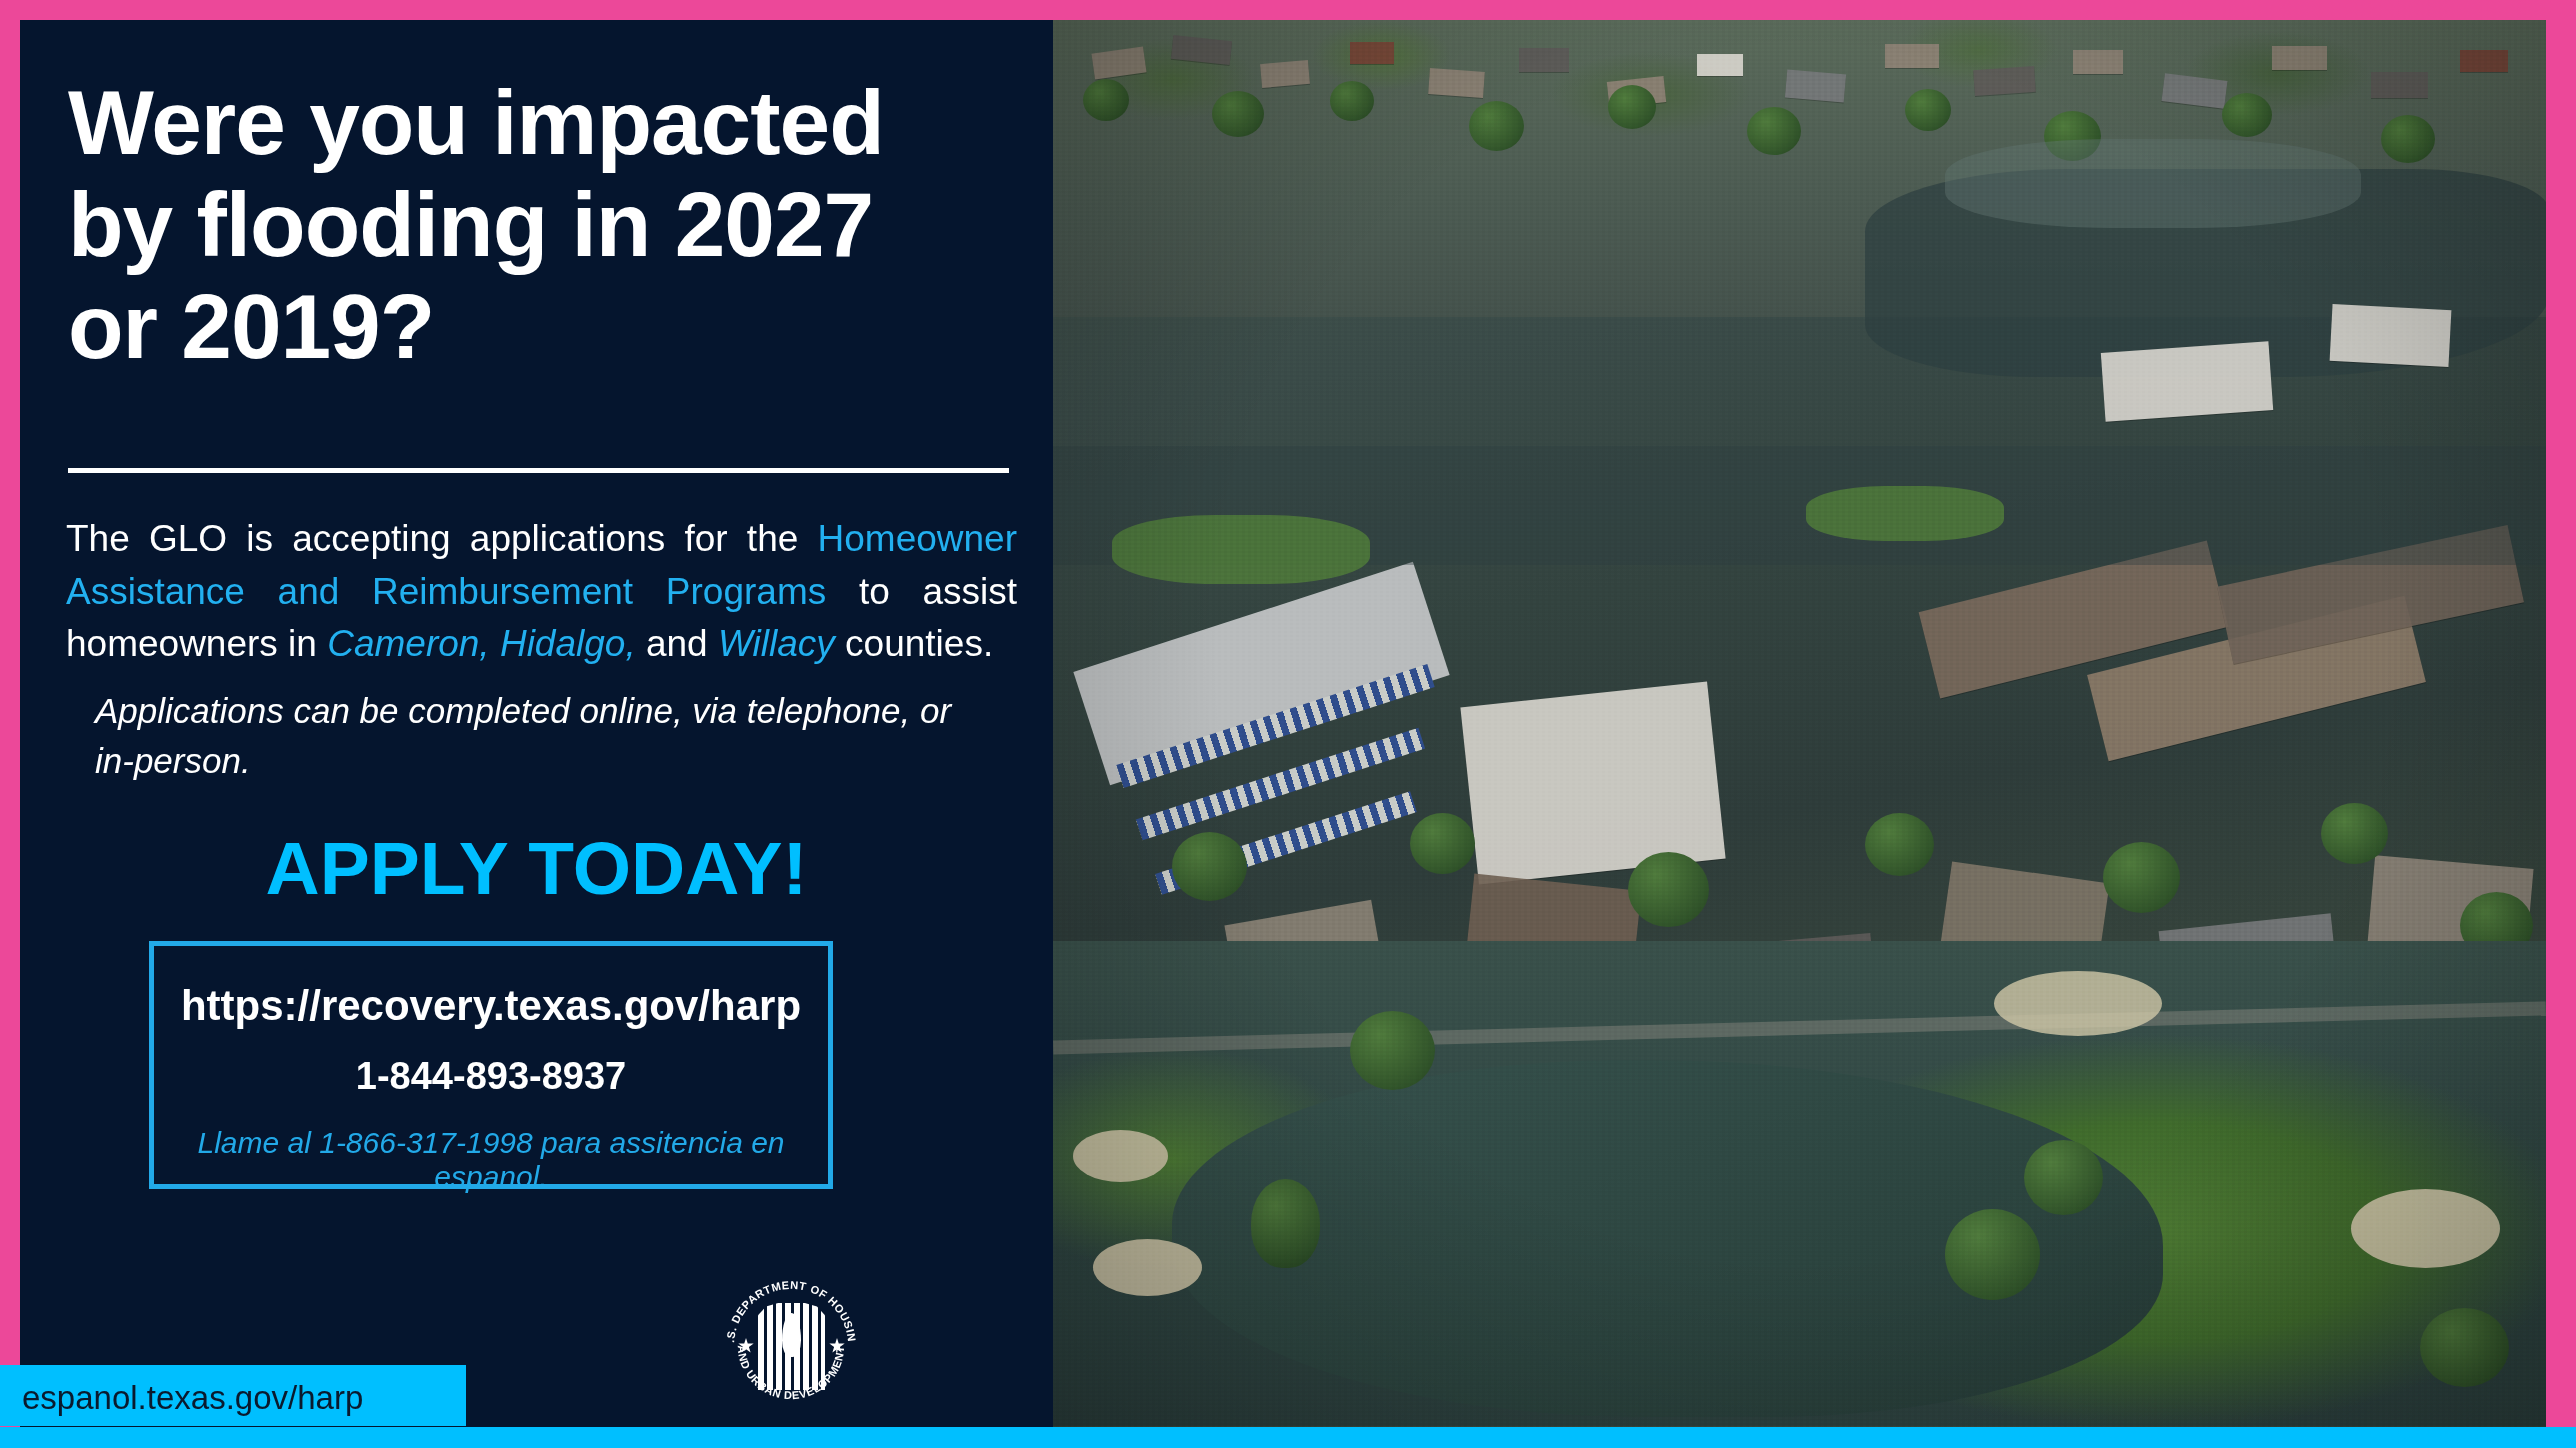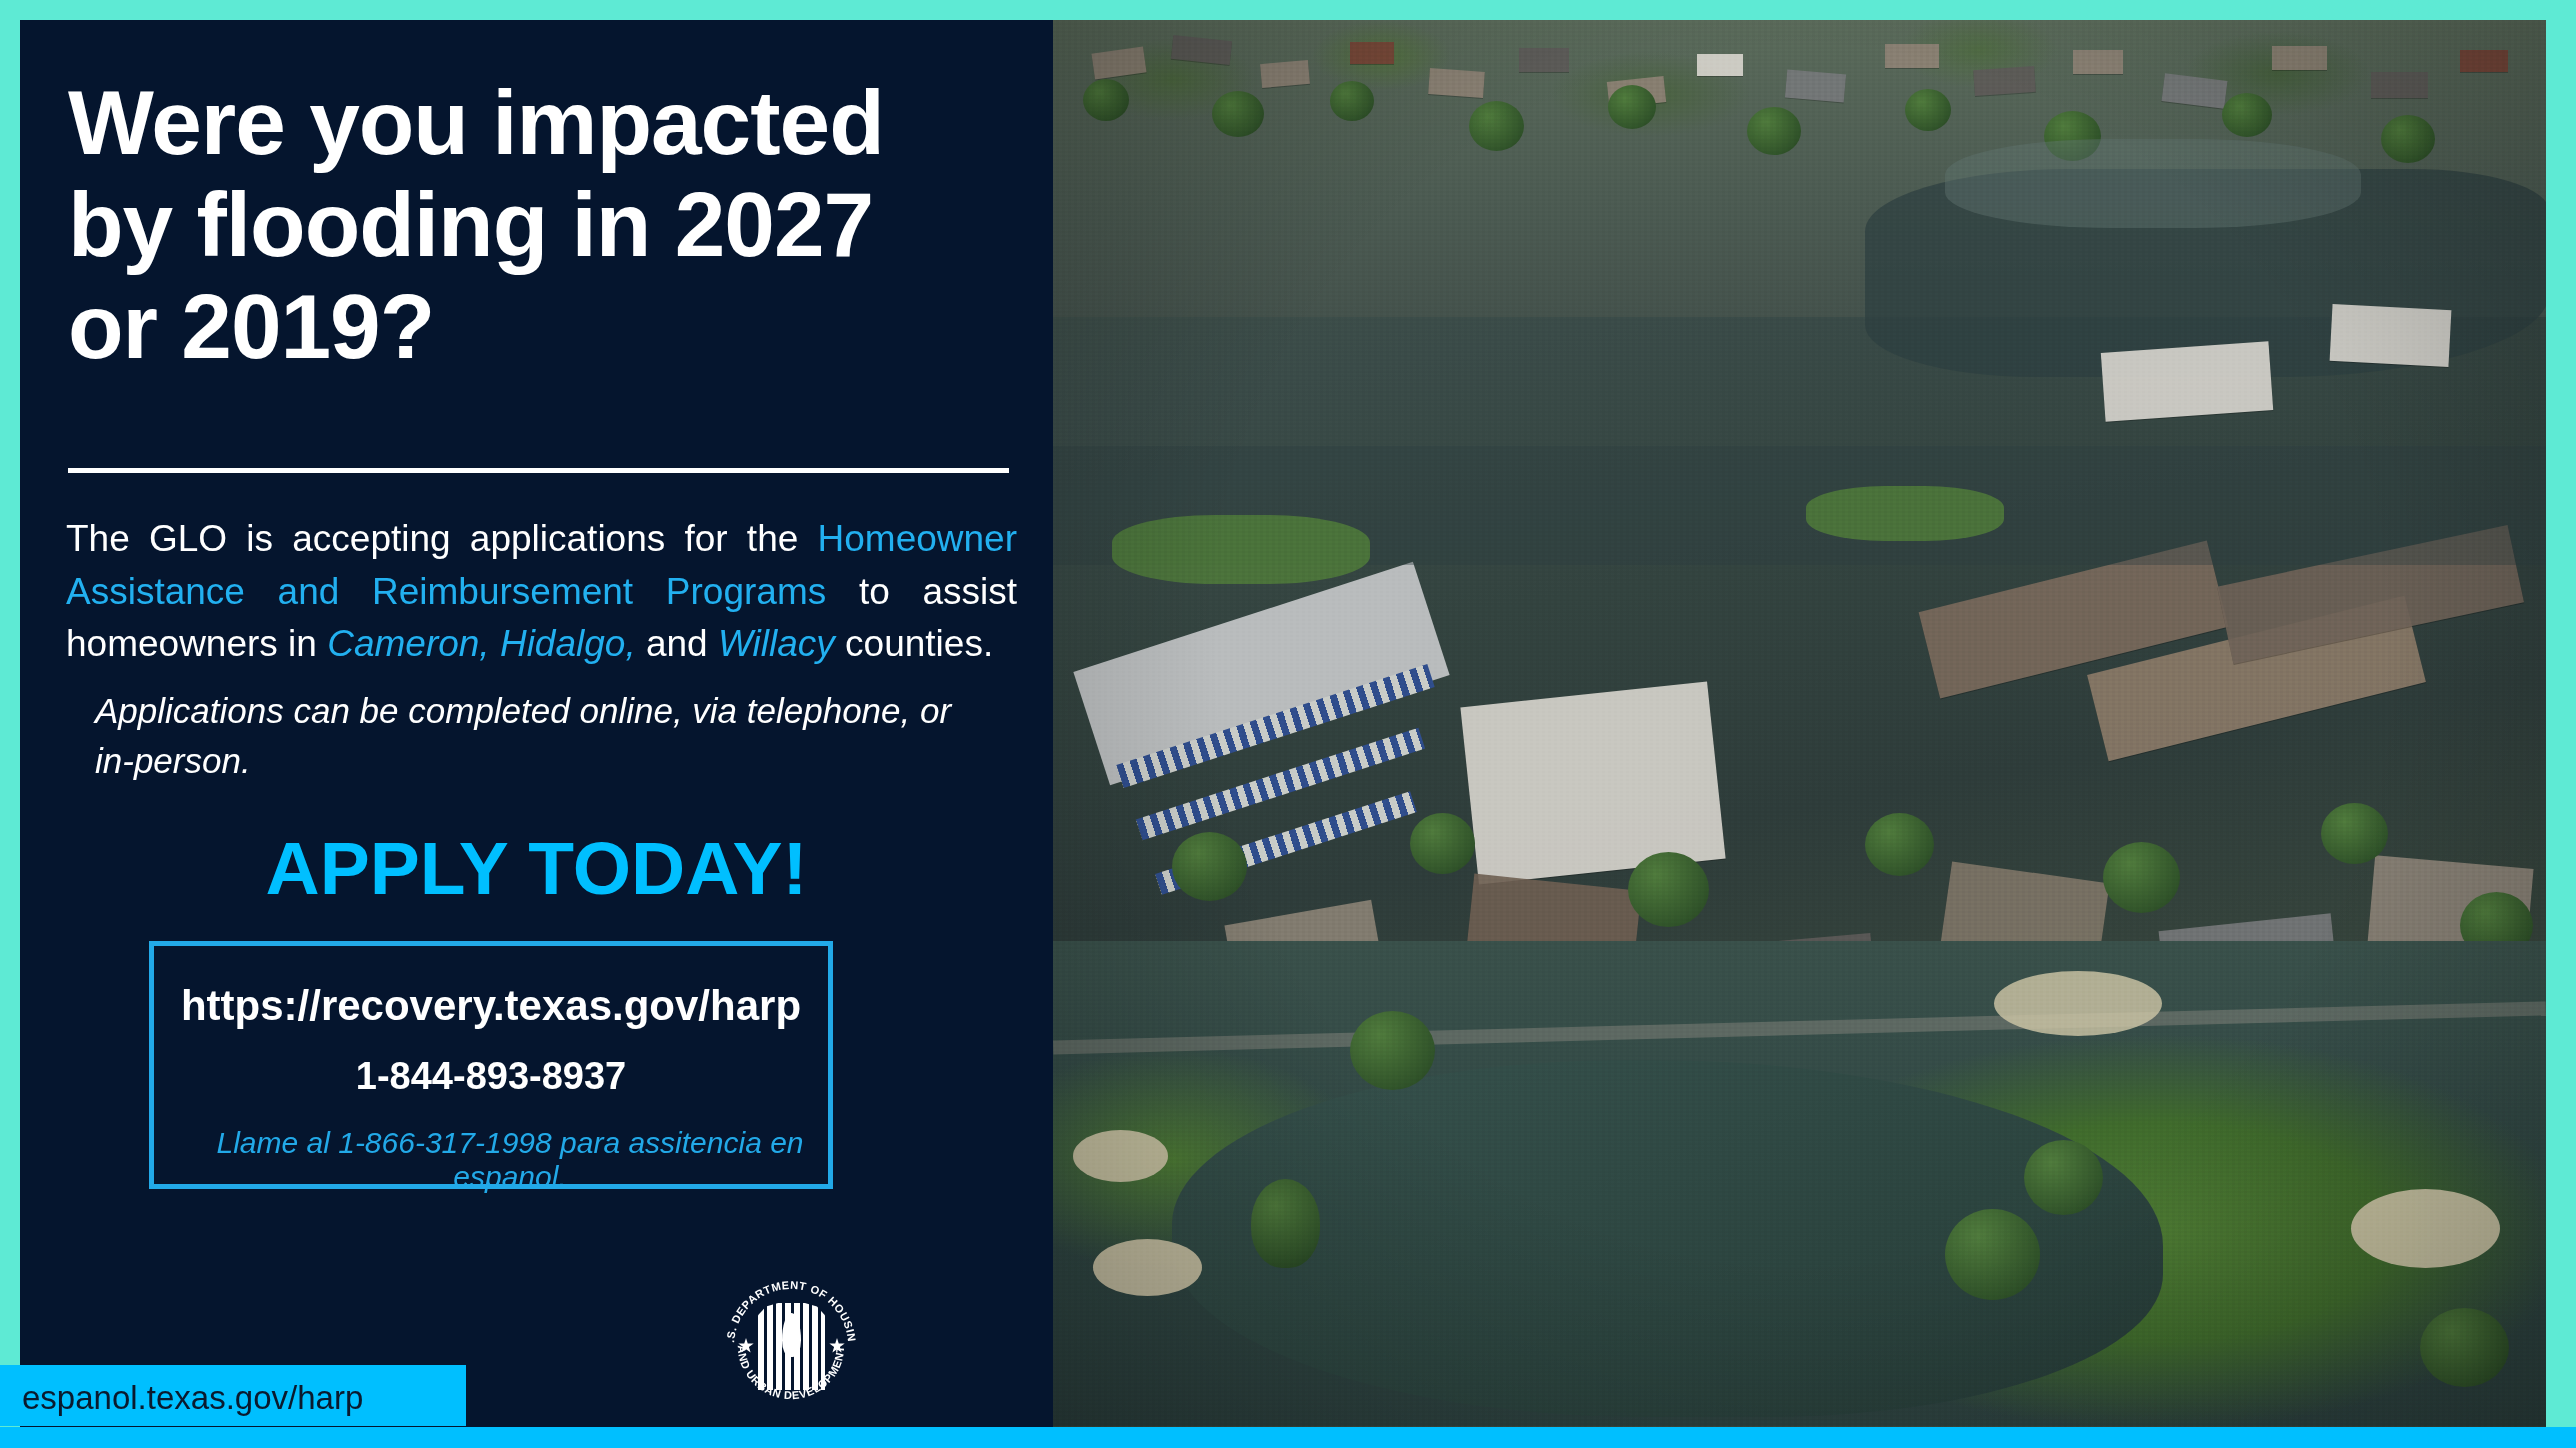--- a/index.html
+++ b/index.html
@@ -1,19 +1,19 @@
 <!DOCTYPE html>
 <html><head>
 <meta charset="utf-8">
 <style>
   html,body{margin:0;padding:0;background:#00BFFF;}
   body{width:2576px;height:1449px;overflow:hidden;
        font-family:"Liberation Sans","DejaVu Sans",sans-serif;}
 
-  #poster{position:relative;width:2576px;height:1449px;background:#5eead4;overflow:hidden;}
+  #poster{position:relative;width:2576px;height:1449px;background:#ec4899;overflow:hidden;}
 
   
   #photo{position:absolute;left:1053px;top:20px;width:1493px;height:1407px;
          overflow:hidden;background:#3c4a42;}
   .ph{position:absolute;}
 
   
   #ph-base{left:0;top:0;width:100%;height:100%;
     background:
       linear-gradient(170deg,#4a5f4a 0%,#41524b 10%,#3a4b48 24%,#33433f 40%,
@@ -86,21 +86,21 @@
   #apply{position:absolute;left:0;top:805px;width:1033px;text-align:center;
     color:#00BFFF;font-weight:700;font-size:75px;letter-spacing:0px;}
 
   #contact-box{position:absolute;left:129px;top:921px;width:684px;height:248px;
     border:5px solid #22A9E8;box-sizing:border-box;}
   #url{position:absolute;left:0;top:36px;width:100%;text-align:center;
     color:#ffffff;font-weight:700;font-size:42px;}
   #phone{position:absolute;left:0;top:109px;width:100%;text-align:center;
     color:#ffffff;font-weight:700;font-size:38px;}
   #spanish{position:absolute;left:0;top:180px;width:100%;text-align:center;
-    color:#22A9E8;font-style:italic;font-size:30px;margin-left:19px;}
+    color:#22A9E8;font-style:italic;font-size:30px;}
 
   
   #logos{position:absolute;left:694px;top:1246px;width:327px;height:163px;}
   .seal{position:absolute;width:154px;height:154px;border-radius:50%;}
   #hud{left:0;top:3px;}
   #glo{left:173px;top:3px;border:7px solid #ffffff;box-sizing:border-box;}
   .seal-ring-txt{position:absolute;left:0;top:0;width:154px;height:154px;}
   .seal-ring-txt text{fill:#ffffff;font-size:11.2px;font-weight:700;letter-spacing:.6px;}
   .hud-bars{position:absolute;left:44px;top:34px;width:67px;height:87px;
     background:repeating-linear-gradient(90deg,#ffffff 0 6px,transparent 6px 9px);

